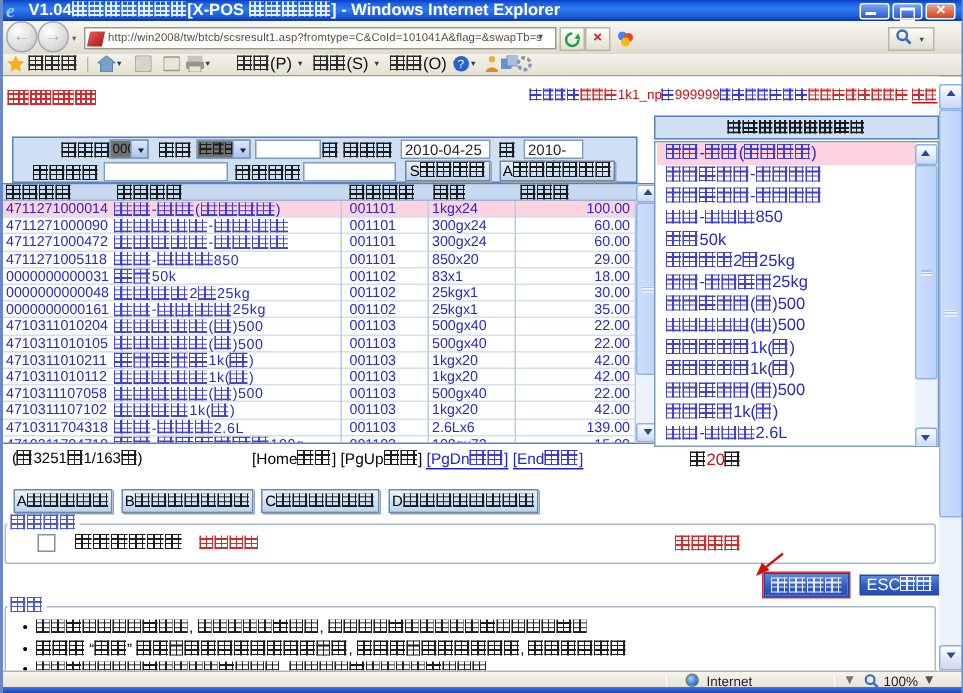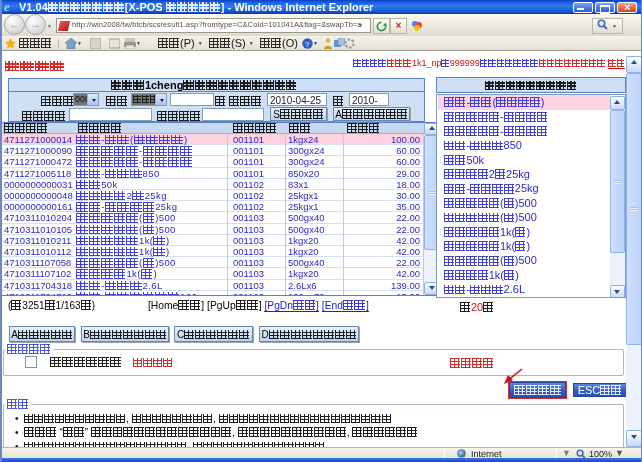--- a/index.html
+++ b/index.html
@@ -157,21 +157,20 @@
         <rect x="0" y="2" width="7" height="7" fill="#6a90c8"></rect>
         <rect x="4" y="0" width="7" height="7" fill="#a8c0e0" stroke="#5a80b8" stroke-width=".5"></rect>
       </svg></span>
  <span class="it" style="left:344px"><svg width="11" height="11" viewBox="0 0 11 11" style="vertical-align:-2px">
         <circle cx="5.5" cy="5.5" r="4" fill="none" stroke="#8a97a8" stroke-width="2.2" stroke-dasharray="2.5 1.6"></circle>
       </svg></span>
 </div>
 <div id="content" class="ab">
  <div class="ab" style="left:3px;top:5px;font-size:15px;font-weight:bold;color:#c11;white-space:nowrap"><b class="z b"></b><b class="z b"></b><b class="z b"></b><b class="z b"></b></div>
  <div class="ab nw" style="right:1px;top:7px;font-size:9px;--cw:8.4px"><span class="blue"><b class="z"></b><b class="z"></b><b class="z"></b><b class="z"></b></span><span class="red"><b class="z"></b><b class="z"></b><b class="z"></b></span><span class="red" style="font-size:9px">1k1_np</span><span class="blue"><b class="z"></b></span><span class="red" style="font-size:9px">999999</span><span class="blue"><b class="z"></b><b class="z"></b><b class="z"></b><b class="z"></b><b class="z"></b><b class="z"></b><b class="z"></b></span><span class="red"><b class="z"></b><b class="z"></b><b class="z"></b><b class="z"></b><b class="z"></b><b class="z"></b><b class="z"></b><b class="z"></b></span> <span class="red" style="border-bottom:1px solid #c11"><b class="z"></b><b class="z"></b></span></div>
- <div id="lhdr" class="ab nw" style="--cw:11.4px;font-size:11px;padding-right:25px"><b class="z b"></b><b class="z b"></b><b class="z b"></b>1cheng<b class="z b"></b><b class="z b"></b><b class="z b"></b><b class="z b"></b><b class="z b"></b><b class="z b"></b><b class="z b"></b><b class="z b"></b><b class="z b"></b><b class="z b"></b></div>
  <div id="lfil" class="ab"></div>
  <div class="ab nw" style="left:39px;top:44px;font-size:11px"><b class="z"></b><b class="z"></b><b class="z"></b></div>
  <div class="sel" style="left:71px;top:42px;width:26px;height:13px">0001<i></i></div>
  <div class="ab nw" style="left:104px;top:44px;font-size:11px"><b class="z"></b><b class="z"></b></div>
  <div class="sel" style="left:129px;top:42px;width:36px;height:13px;--cw:8.5px"><b class="z"></b><b class="z"></b><b class="z"></b><i></i></div>
  <div class="inp" style="left:168px;top:42px;width:44px;height:13px"></div>
  <div class="ab nw" style="left:213px;top:44px;font-size:11px"><b class="z"></b> <b class="z"></b><b class="z"></b><b class="z"></b></div>
  <div class="inp" style="left:265px;top:42px;width:60px;height:13px">2010-04-25</div>
  <div class="ab nw" style="left:331px;top:44px;font-size:11px"><b class="z"></b></div>
  <div class="inp" style="left:347px;top:42px;width:40px;height:13px">2010-05-25</div>
@@ -298,21 +297,21 @@
         <div class="sbtn" style="top:0;height:12px">
           <i class="up" style="top:2px;border-width:3px;border-bottom-width:4px"></i>
         </div>
         <div class="sth" style="top:12px;height:115px"></div>
         <div class="sbtn" style="top:159px;height:13px">
           <i class="dn" style="top:3px;border-width:3px;border-top-width:4px"></i>
         </div>
       </div>
     </div>
  <div class="ab nw" style="left:6px;top:249px;font-size:10px;--cw:11px">(<b class="z"></b>3251<b class="z"></b>1/163<b class="z"></b>)</div>
- <div class="ab nw" style="left:146px;top:249px;font-size:10.3px;--cw:11.5px">[Home<b class="z"></b><b class="z"></b>] [PgUp<b class="z"></b><b class="z"></b>] <span class="blue" style="border-bottom:1px solid #22c">[PgDn<b class="z"></b><b class="z"></b>]</span> <span class="blue" style="border-bottom:1px solid #22c">[End<b class="z"></b><b class="z"></b>]</span></div>
+ <div class="ab nw" style="left:166px;top:249px;font-size:10.3px;--cw:11.5px">[Home<b class="z"></b><b class="z"></b>] [PgUp<b class="z"></b><b class="z"></b>] <span class="blue" style="border-bottom:1px solid #22c">[PgDn<b class="z"></b><b class="z"></b>]</span> <span class="blue" style="border-bottom:1px solid #22c">[End<b class="z"></b><b class="z"></b>]</span></div>
  <div class="ab nw" style="left:458px;top:250px;font-size:11px"><b class="z"></b><span class="red">20</span><b class="z"></b></div>
  <div class="xbtn nw" style="left:7px;top:275px;width:66px;height:16px;line-height:15px;font-size:10px;--cw:11px">A<b class="z"></b><b class="z"></b><b class="z"></b><b class="z"></b><b class="z"></b></div>
  <div class="xbtn nw" style="left:79px;top:275px;width:88px;height:16px;line-height:15px;font-size:10px;--cw:11px">B<b class="z"></b><b class="z"></b><b class="z"></b><b class="z"></b><b class="z"></b><b class="z"></b><b class="z"></b></div>
  <div class="xbtn nw" style="left:172px;top:275px;width:79px;height:16px;line-height:15px;font-size:10px;--cw:11px">C<b class="z"></b><b class="z"></b><b class="z"></b><b class="z"></b><b class="z"></b><b class="z"></b></div>
  <div class="xbtn nw" style="left:257px;top:275px;width:100px;height:16px;line-height:15px;font-size:10px;--cw:11px">D<b class="z"></b><b class="z"></b><b class="z"></b><b class="z"></b><b class="z"></b><b class="z"></b><b class="z"></b><b class="z"></b></div>
  <div class="fs" style="left:1px;top:298px;width:621px;height:27px"></div>
  <div class="leg nw" style="left:3px;top:292px"><b class="z"></b><b class="z"></b><b class="z"></b><b class="z"></b></div>
  <div class="chk" style="left:23px;top:305px"></div>
  <div class="ab nw" style="left:48px;top:305px;font-size:11px;--cw:12px"><b class="z"></b><b class="z"></b><b class="z"></b><b class="z"></b><b class="z"></b><b class="z"></b><b style="display: inline-block; width: 1em; height: 1px;"></b><span class="red" style="--cw:10px"><b class="z"></b><b class="z"></b><b class="z"></b><b class="z"></b></span></div>
  <div class="ab nw red" style="left:448px;top:306px;font-size:11px"><b class="z"></b><b class="z"></b><b class="z"></b><b class="z"></b></div>

